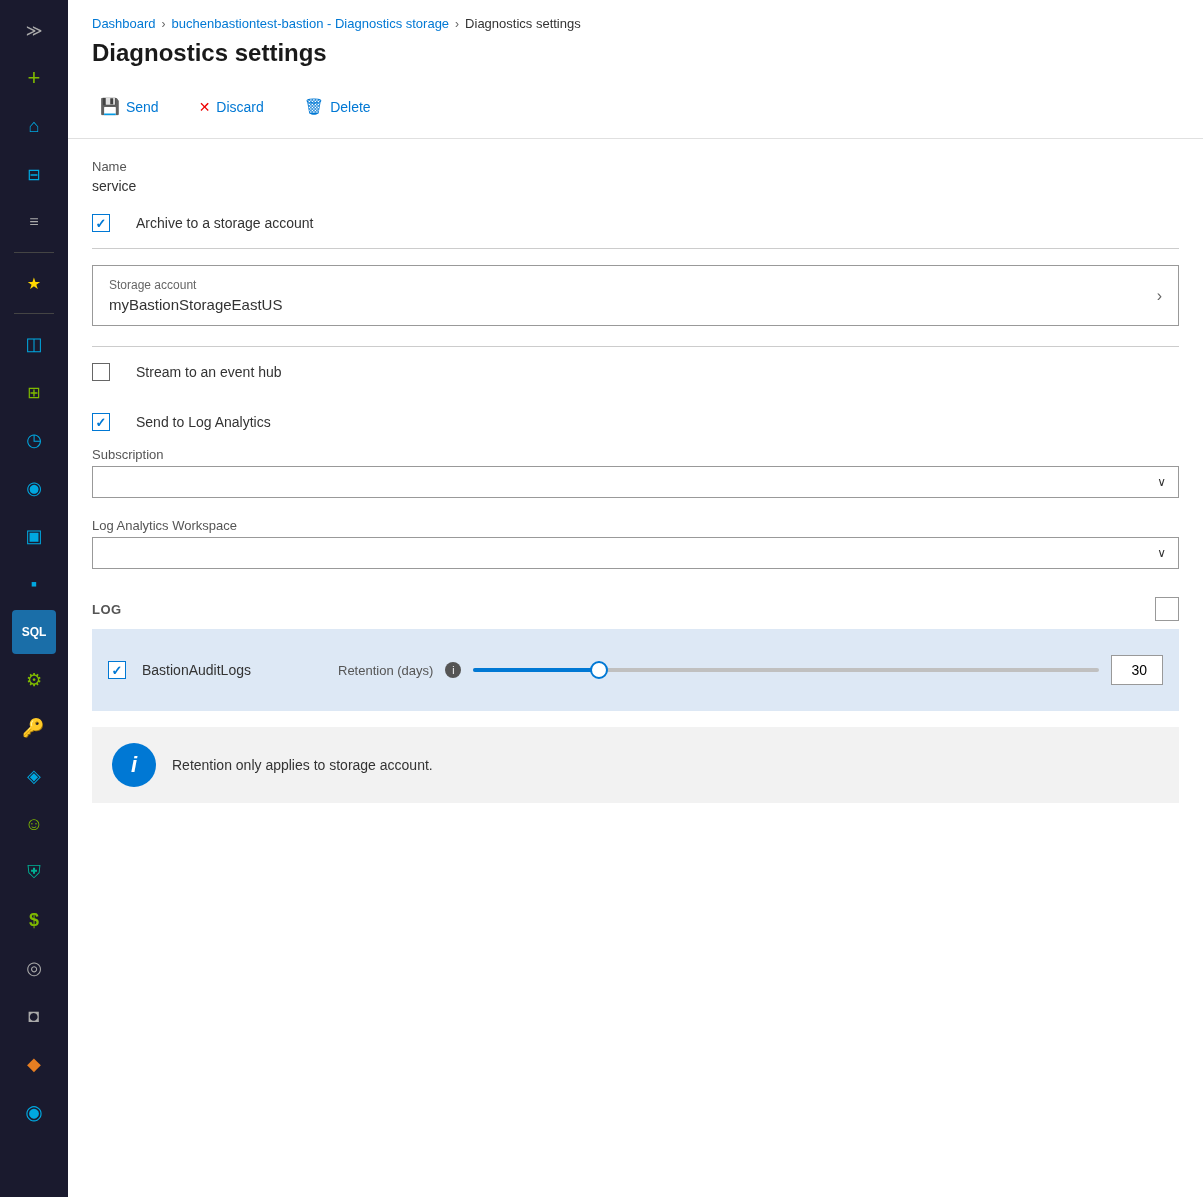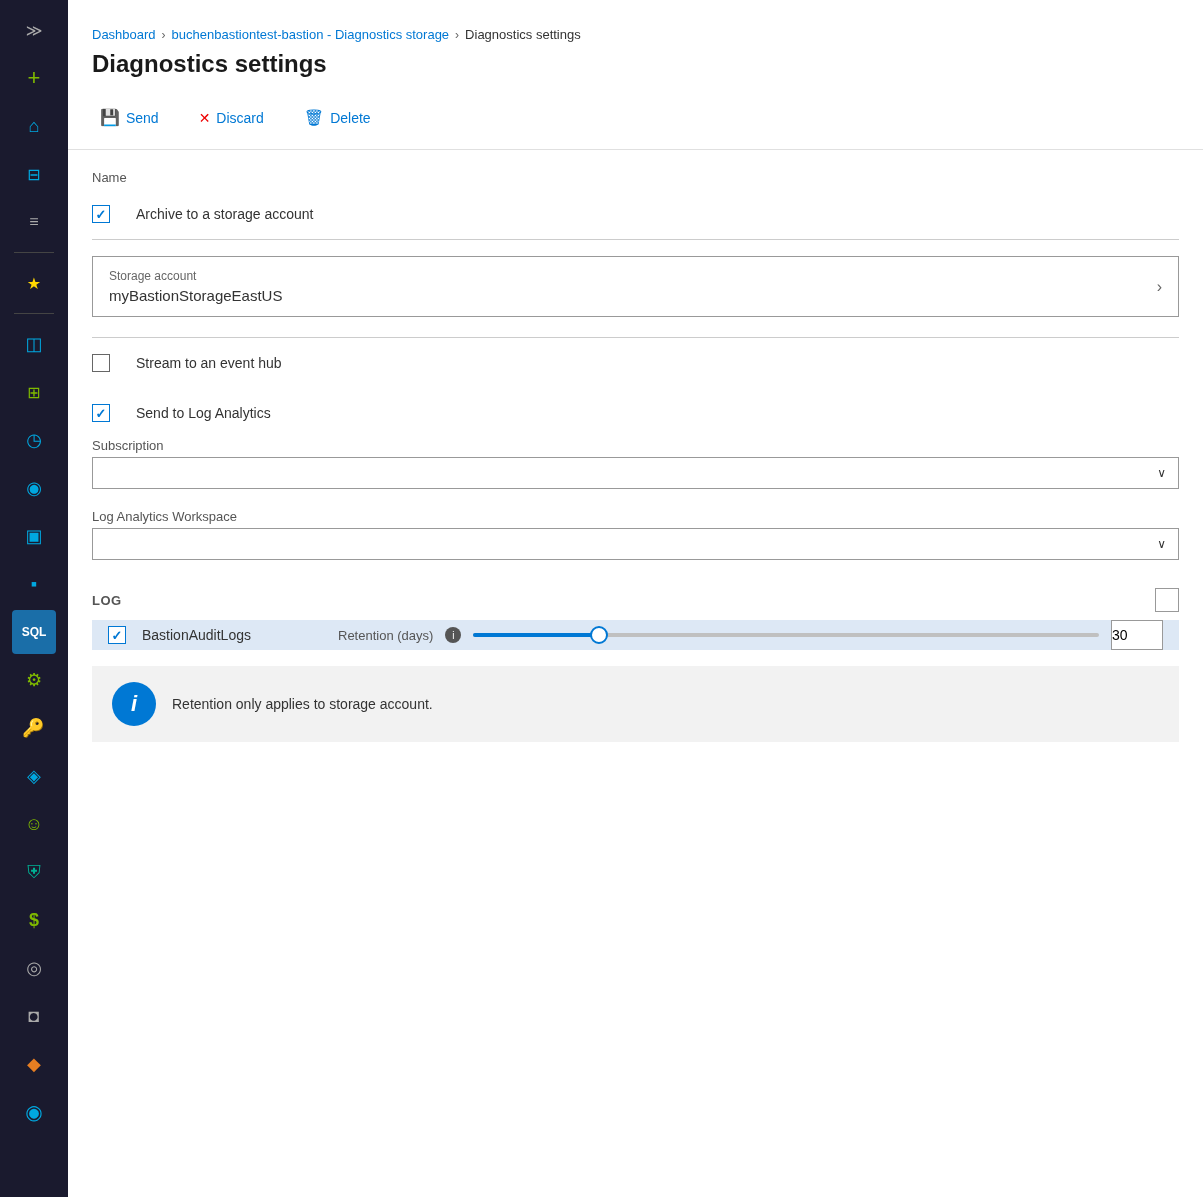--- a/index.html
+++ b/index.html
@@ -41,21 +41,21 @@
     .main-content {
       flex: 1;
       display: flex;
       flex-direction: column;
       overflow-y: auto;
       background: #fff;
     }
 
     
     .breadcrumb {
-      padding: 27px 24px 8px 24px;
+      padding: 16px 24px 8px 24px;
       font-size: 13px;
       color: #0078d4;
       display: flex;
       align-items: center;
       gap: 6px;
     }
     .breadcrumb-separator { color: #666; font-size: 12px; }
     .breadcrumb-current { color: #333; }
     .breadcrumb a { color: #0078d4; text-decoration: none; }
 
@@ -202,21 +202,21 @@
     .log-checkbox-empty {
       width: 24px;
       height: 24px;
       border: 1px solid #999;
       background: #fff;
     }
 
     
     .log-row {
       background: #dde8f5;
-      padding: 0 16px;
+      padding: 26px 16px;
       display: flex;
       align-items: center;
       gap: 16px;
     }
     .log-row-name {
       font-size: 14px;
       font-weight: 500;
       color: #333;
       flex: 0 0 180px;
     }
@@ -271,21 +271,21 @@
       height: 18px;
       background: #fff;
       border: 2px solid #0078d4;
       border-radius: 50%;
       cursor: pointer;
     }
     .retention-input {
       width: 52px;
       height: 30px;
       border: 1px solid #999;
-      text-align: left;
+      text-align: right;
       font-size: 14px;
       background: #fff;
     }
 
     
     .info-notice {
       background: #f2f2f2;
       display: flex;
       align-items: center;
       gap: 16px;
@@ -369,20 +369,21 @@
       <span class="btn-icon">🗑</span>
       <span>Delete</span>
     </button>
   </div>
 
   <div class="form-area">
 
     
     <div class="form-group">
       <div class="form-label">Name</div>
+      <div class="form-value">service</div>
     </div>
 
     
     <div class="checkbox-row">
       <div class="checkbox-custom checked"></div>
       <span class="checkbox-label">Archive to a storage account</span>
     </div>
 
     <hr class="divider">
 

